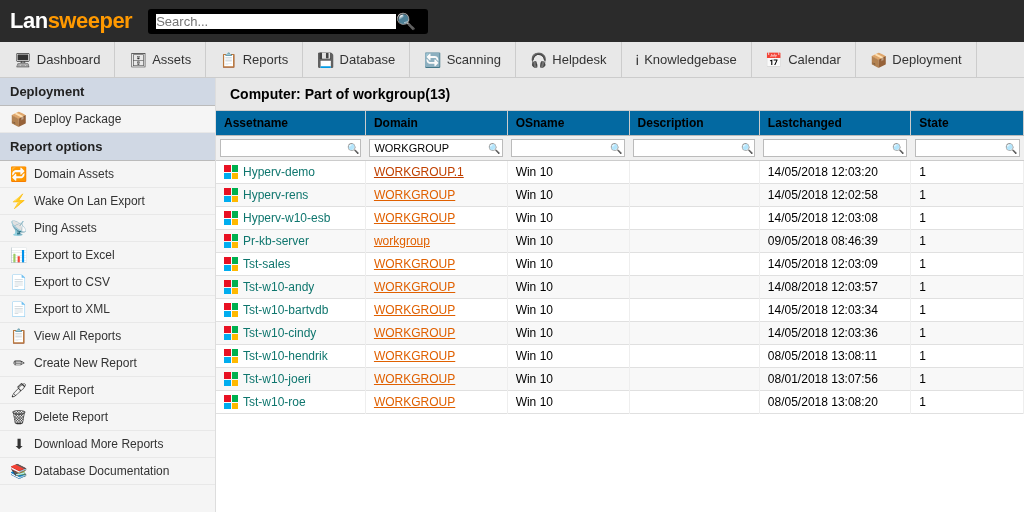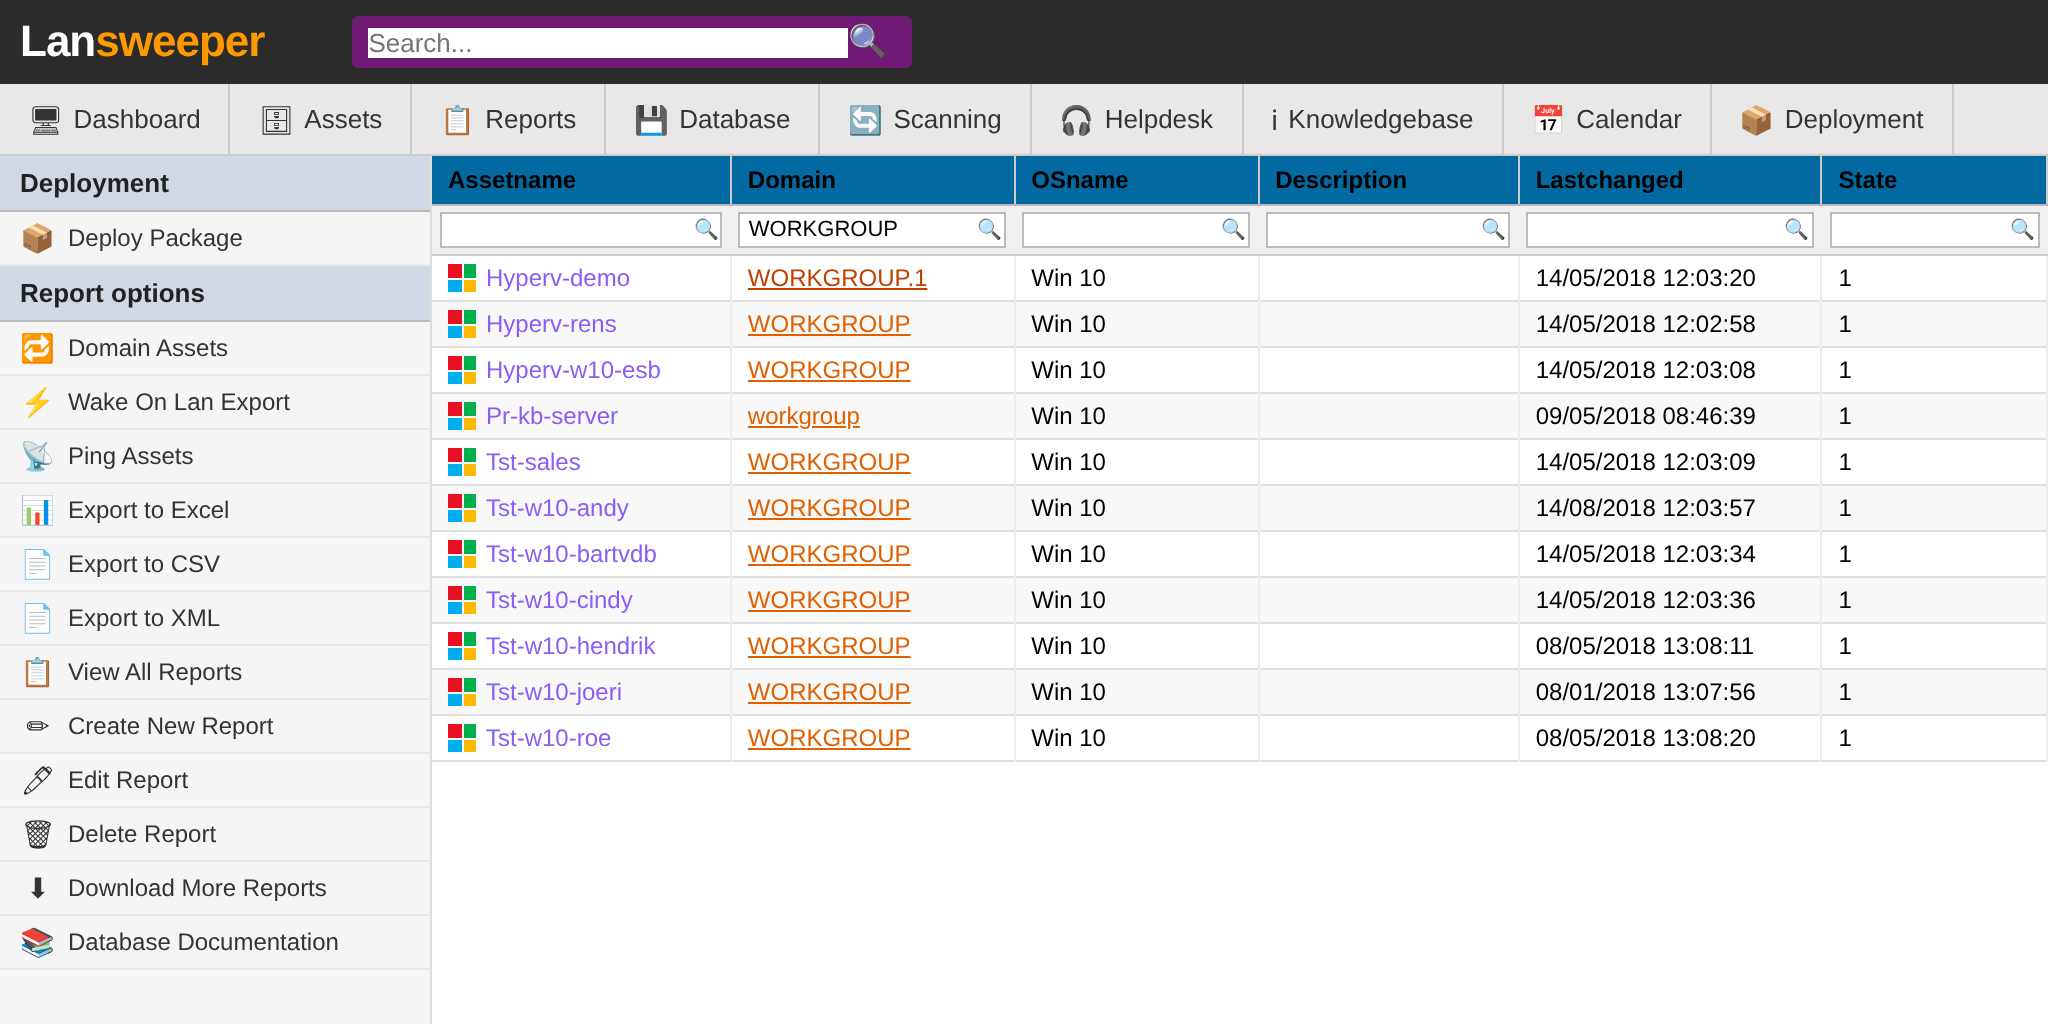--- a/index.html
+++ b/index.html
@@ -5,35 +5,34 @@
     * { margin: 0; padding: 0; box-sizing: border-box; }
     body { font-family: Arial, sans-serif; font-size: 12px; background: #fff; width: 1024px; height: 512px; overflow: hidden; }
 
     
     #topbar {
       background: #2b2b2b;
       display: flex;
       align-items: center;
       padding: 0 10px;
       height: 42px;
-      gap: 28px;
     }
     #logo {
       color: #fff;
       font-size: 22px;
       font-weight: bold;
       margin-right: 16px;
       letter-spacing: -0.5px;
     }
     #logo span.lan { color: #fff; }
     #logo span.sweeper { color: #f90; }
     #search-box {
       display: flex;
       align-items: center;
-      background: #701a75;
+      background: #000000;
       border-radius: 3px;
       padding: 3px 8px;
       width: 280px;
     }
     #search-input {
       border: none;
       outline: none;
       font-size: 13px;
       width: 240px;
       color: #666;
@@ -161,21 +160,21 @@
     }
     #data-table tbody tr {
       border-bottom: 1px solid #e0e0e0;
     }
     #data-table tbody tr:nth-child(even) { background: #f8f8f8; }
     #data-table tbody td {
       padding: 4px 8px;
       border-right: 1px solid #eee;
       white-space: nowrap;
     }
-    .link-blue { color: #8b5cf6; text-decoration: none; }
+    .link-blue { color: #0f766e; text-decoration: none; }
     .cell-with-icon {
       display: flex;
       align-items: center;
     }
     .windows-icon {
       width: 14px;
       height: 14px;
       display: inline-flex;
       flex-direction: column;
       gap: 1px;
@@ -300,20 +299,21 @@
           <span>Download More Reports</span>
         </div>
         <div class="sidebar-item">
           <span class="sidebar-icon">📚</span>
           <span>Database Documentation</span>
         </div>
       </div>
   </div>
 
   <div id="content">
+    <div id="content-header">Computer: Part of workgroup(13)</div>
     <table id="data-table">
       <thead>
         <tr id="col-headers">
             <th>Assetname</th>
             <th>Domain</th>
             <th>OSname</th>
             <th>Description</th>
             <th>Lastchanged</th>
             <th>State</th>
           </tr>

